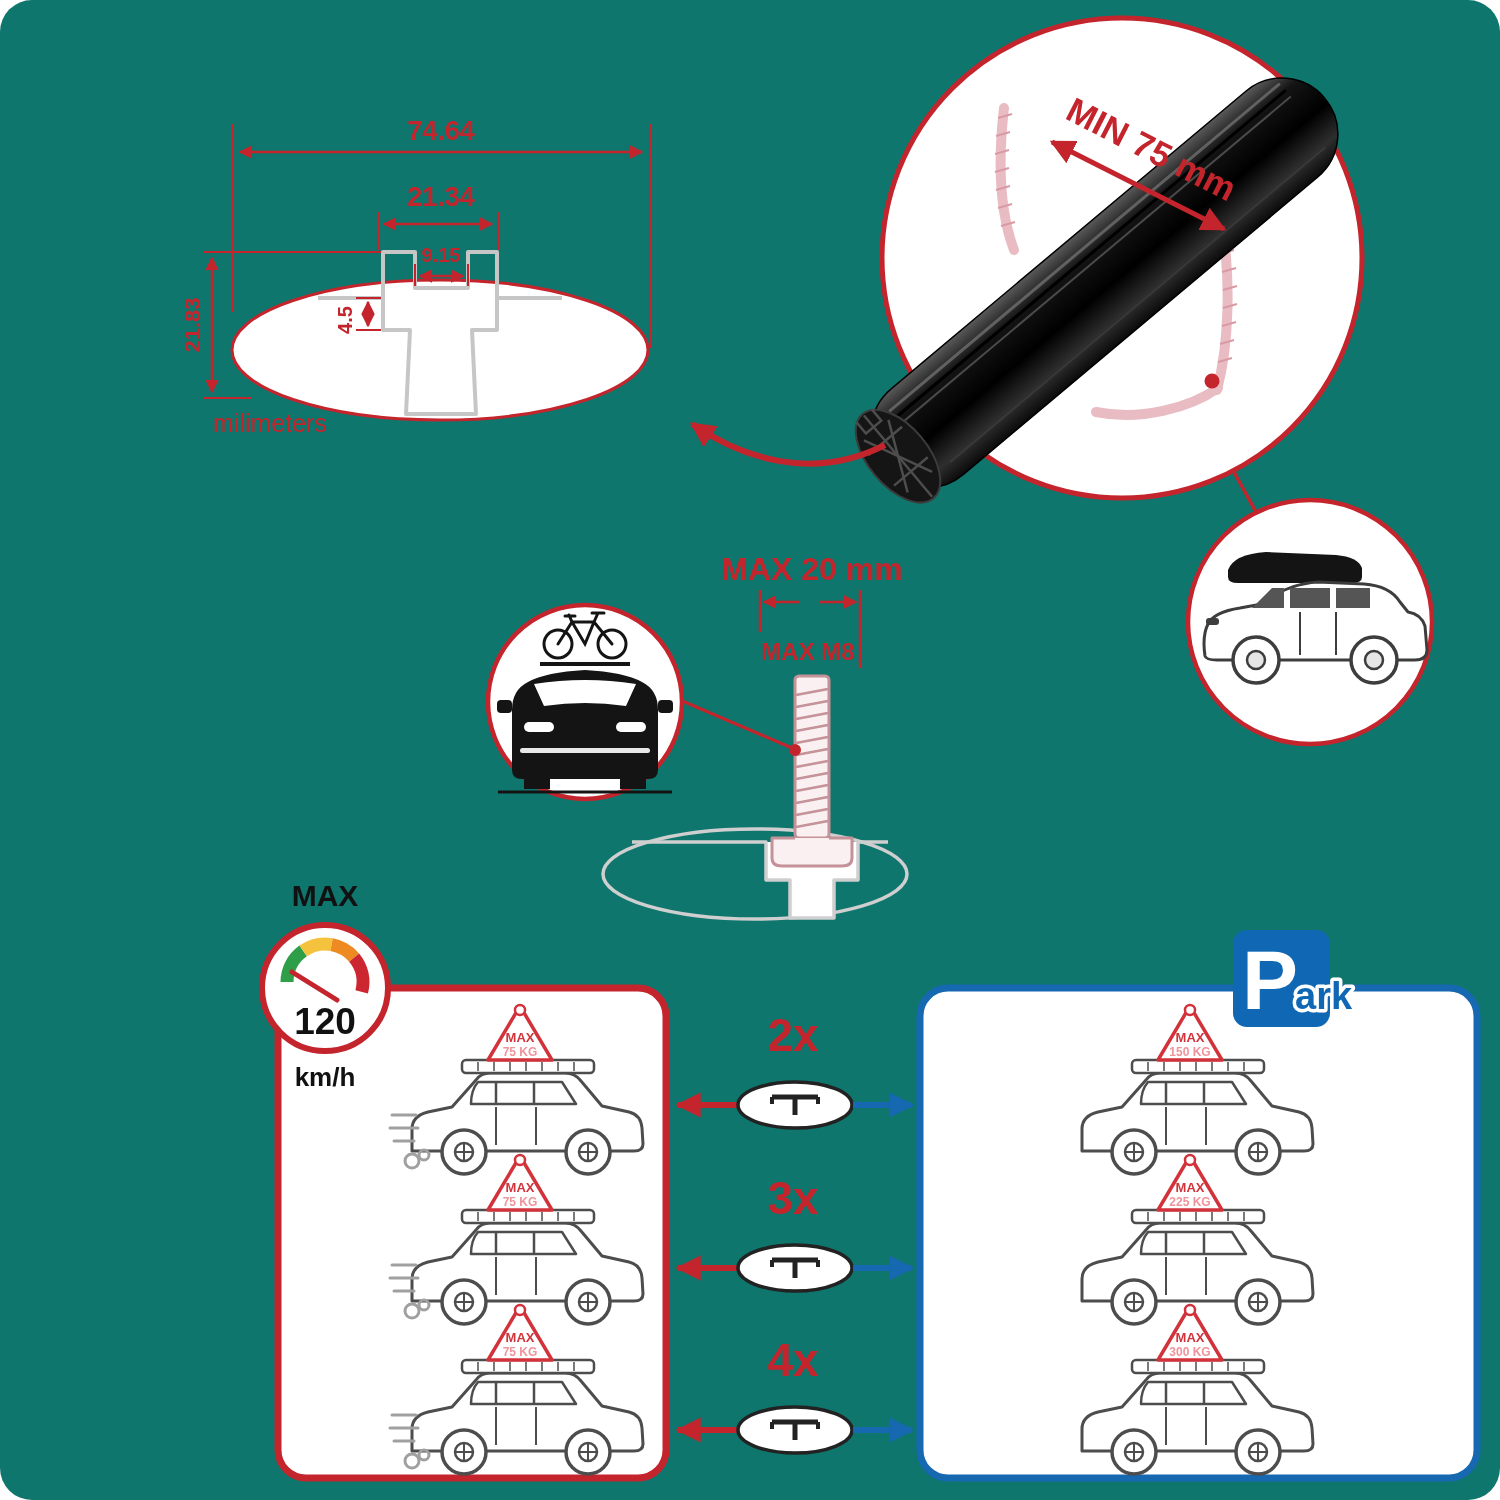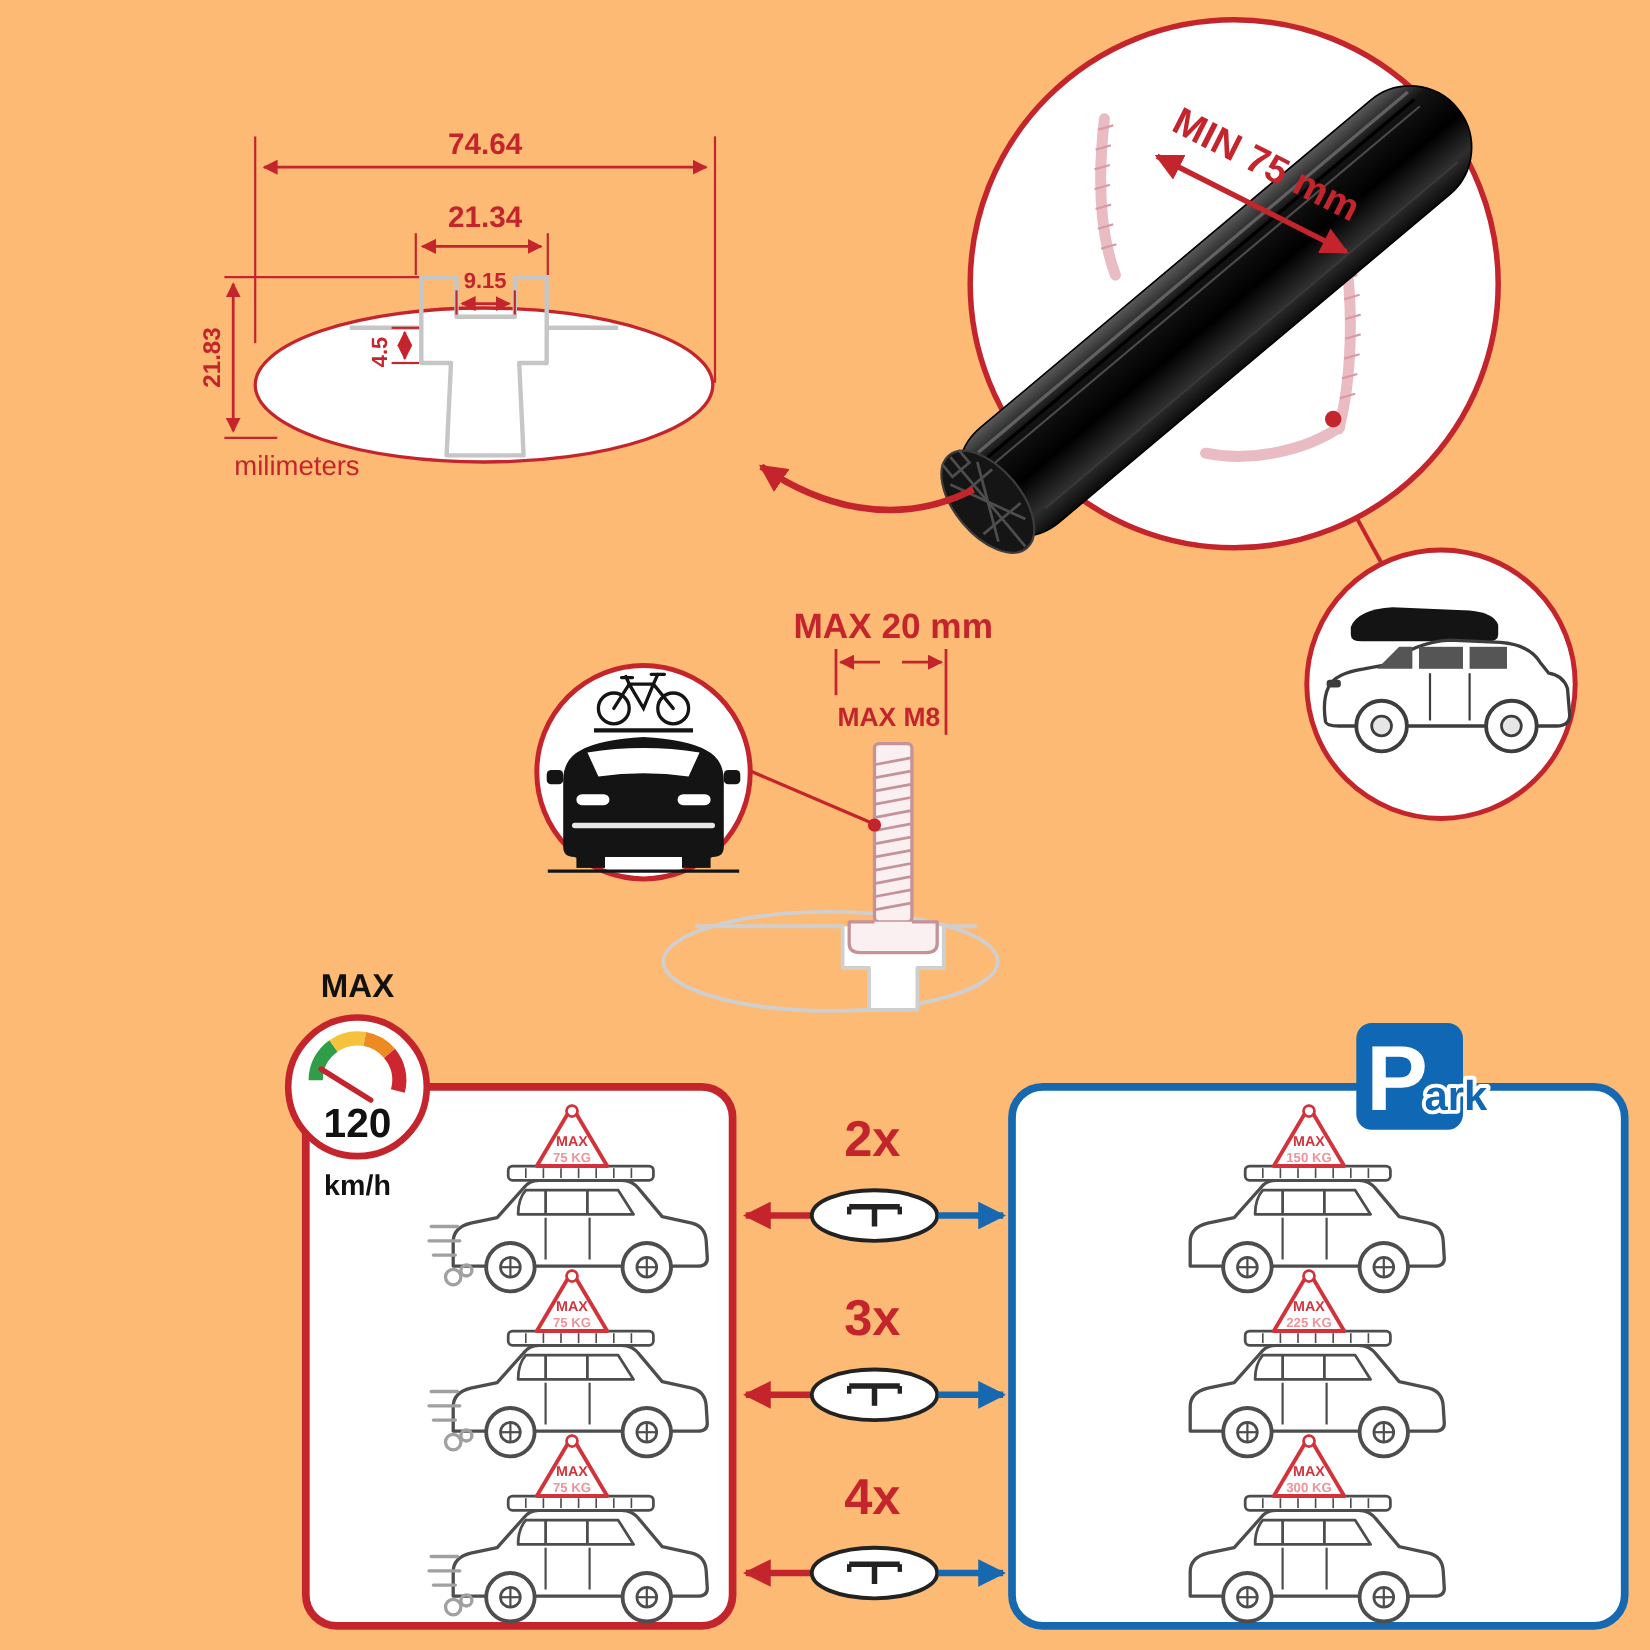--- a/index.html
+++ b/index.html
@@ -1,16 +1,16 @@
 <!DOCTYPE html>
 <html><head>
 <meta charset="utf-8">
 <style>
   html,body{margin:0;padding:0;background:#fff;}
-  #stage{width:1500px;height:1500px;position:relative;background:#fdba74;}
+  #stage{width:1500px;height:1500px;position:relative;background:#0f766e;border-radius:32px;}
   svg{display:block;font-family:"Liberation Sans",sans-serif;}
   text{font-family:"Liberation Sans",sans-serif;}
   .dim-num{fill:#c4242c;font-weight:bold;font-size:27px;}
   .dim-num-sm{fill:#c4242c;font-weight:bold;font-size:20px;}
   .dim-num-v{fill:#c4242c;font-weight:bold;font-size:22px;}
   .units{fill:#c4242c;font-size:25px;}
   .min-span{fill:#c4242c;font-weight:bold;font-size:35px;}
   .max-red-lg{fill:#c4242c;font-weight:bold;font-size:32px;}
   .max-red-md{fill:#c4242c;font-weight:bold;font-size:24px;}
   .gauge-max{fill:#111;font-weight:bold;font-size:30px;}

